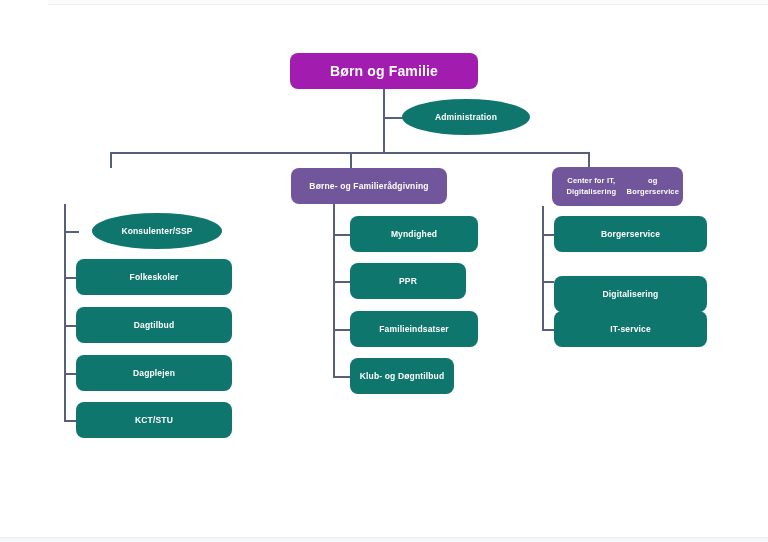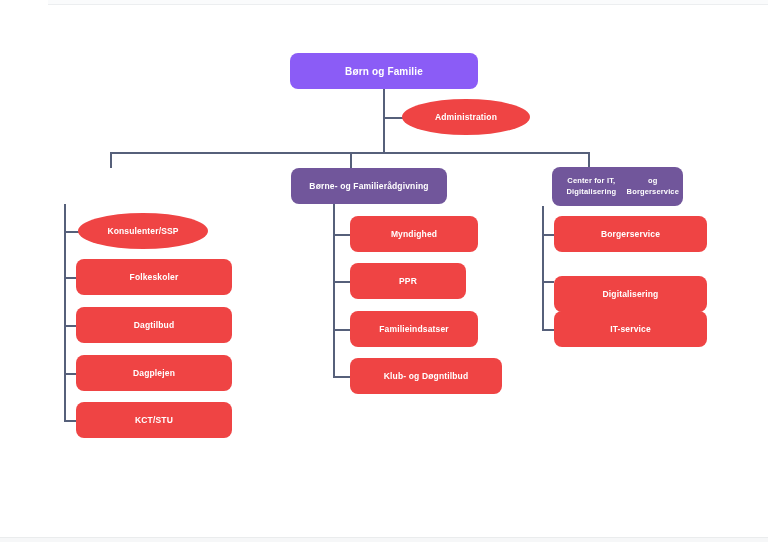--- a/index.html
+++ b/index.html
@@ -23,24 +23,24 @@
   }
   .node{
     position:absolute;
     display:flex;align-items:center;justify-content:center;
     color:#ffffff;font-weight:700;text-align:center;
     letter-spacing:0.15px;
     box-sizing:border-box;
   }
   .rect{border-radius:8px;}
   .ellipse{border-radius:50%;}
-  .root{background:#8b5cf6;font-size:10px;}
+  .root{background:#a21caf;font-size:14px;}
   .head{background:#71569b;font-size:8.5px;}
   .head-2line{font-size:7.5px;line-height:1.35;flex-direction:row;padding:0 4px;}
-  .blue{background:#ef4444;font-size:8.5px;}
+  .blue{background:#0f766e;font-size:8.5px;}
   .line{position:absolute;background:#56607a;}
   .line-v{width:1.5px;}
   .line-h{height:1.5px;}
 </style>
 </head>
 <body>
 
 <div class="canvas">
 
   <div class="edge-top"></div>
@@ -76,28 +76,28 @@
   <div class="node ellipse blue" style="left:402px;top:99px;width:128px;height:36px;">Administration</div>
 
 
   <div class="node rect head" style="left:291px;top:168px;width:156px;height:36px;">Børne- og Familierådgivning</div>
 
   <div class="node rect head head-2line" style="left:552px;top:167px;width:131px;height:39px;">
     <span>Center for IT, Digitalisering</span>
     <span>og Borgerservice</span>
   </div>
 
-  <div class="node ellipse blue" style="left:78px;top:213px;width:130px;height:36px;">Konsulenter/SSP</div>
+  <div class="node ellipse blue" style="left:92px;top:213px;width:130px;height:36px;">Konsulenter/SSP</div>
   <div class="node rect blue" style="left:76px;top:259px;width:156px;height:36px;">Folkeskoler</div>
   <div class="node rect blue" style="left:76px;top:307px;width:156px;height:36px;">Dagtilbud</div>
   <div class="node rect blue" style="left:76px;top:402px;width:156px;height:36px;">KCT/STU</div>
   <div class="node rect blue" style="left:76px;top:355px;width:156px;height:36px;">Dagplejen</div>
 
   <div class="node rect blue" style="left:350px;top:216px;width:128px;height:36px;">Myndighed</div>
   <div class="node rect blue" style="left:350px;top:263px;width:116px;height:36px;text-align:right;">PPR</div>
   <div class="node rect blue" style="left:350px;top:311px;width:128px;height:36px;">Familieindsatser</div>
-  <div class="node rect blue" style="left:350px;top:358px;width:152px;height:36px;">Klub- og Døgntilbud</div>
+  <div class="node rect blue" style="left:350px;top:358px;width:104px;height:36px;">Klub- og Døgntilbud</div>
 
   <div class="node rect blue" style="left:554px;top:216px;width:153px;height:36px;">Borgerservice</div>
   <div class="node rect blue" style="left:554px;top:276px;width:153px;height:36px;">Digitalisering</div>
   <div class="node rect blue" style="left:554px;top:311px;width:153px;height:36px;">IT-service</div>
 
 </div>
 
 </body></html>

